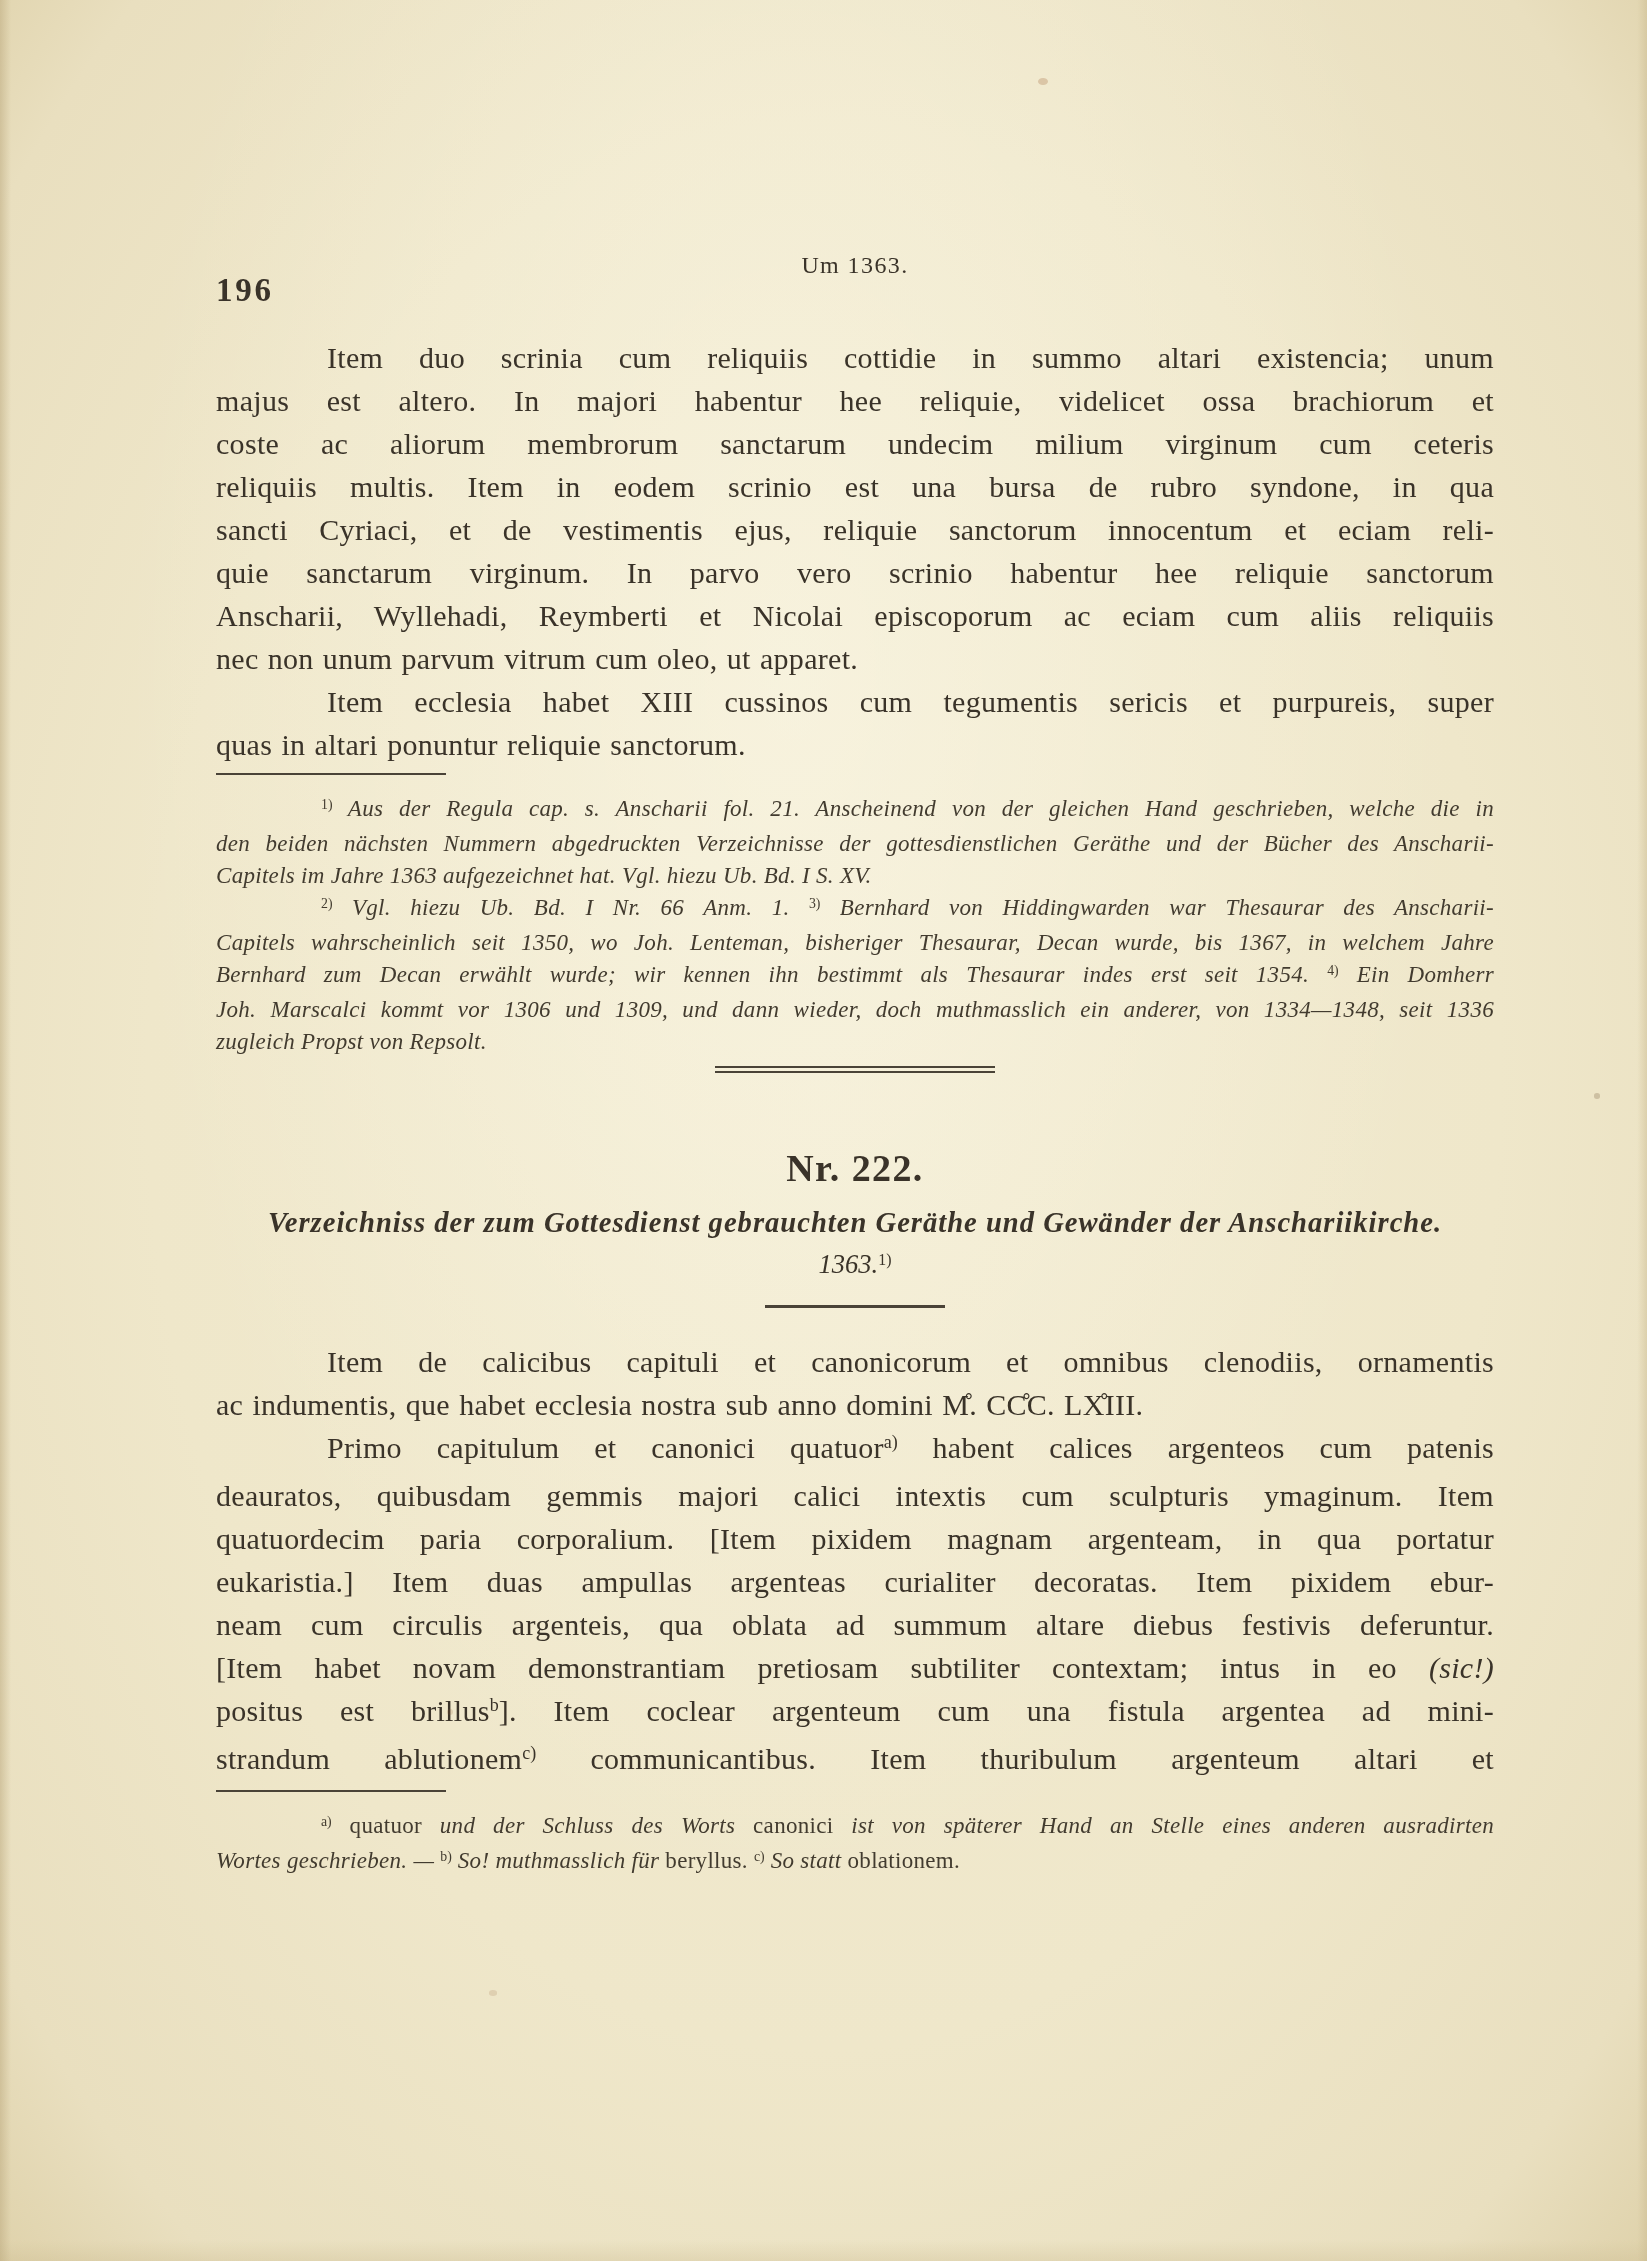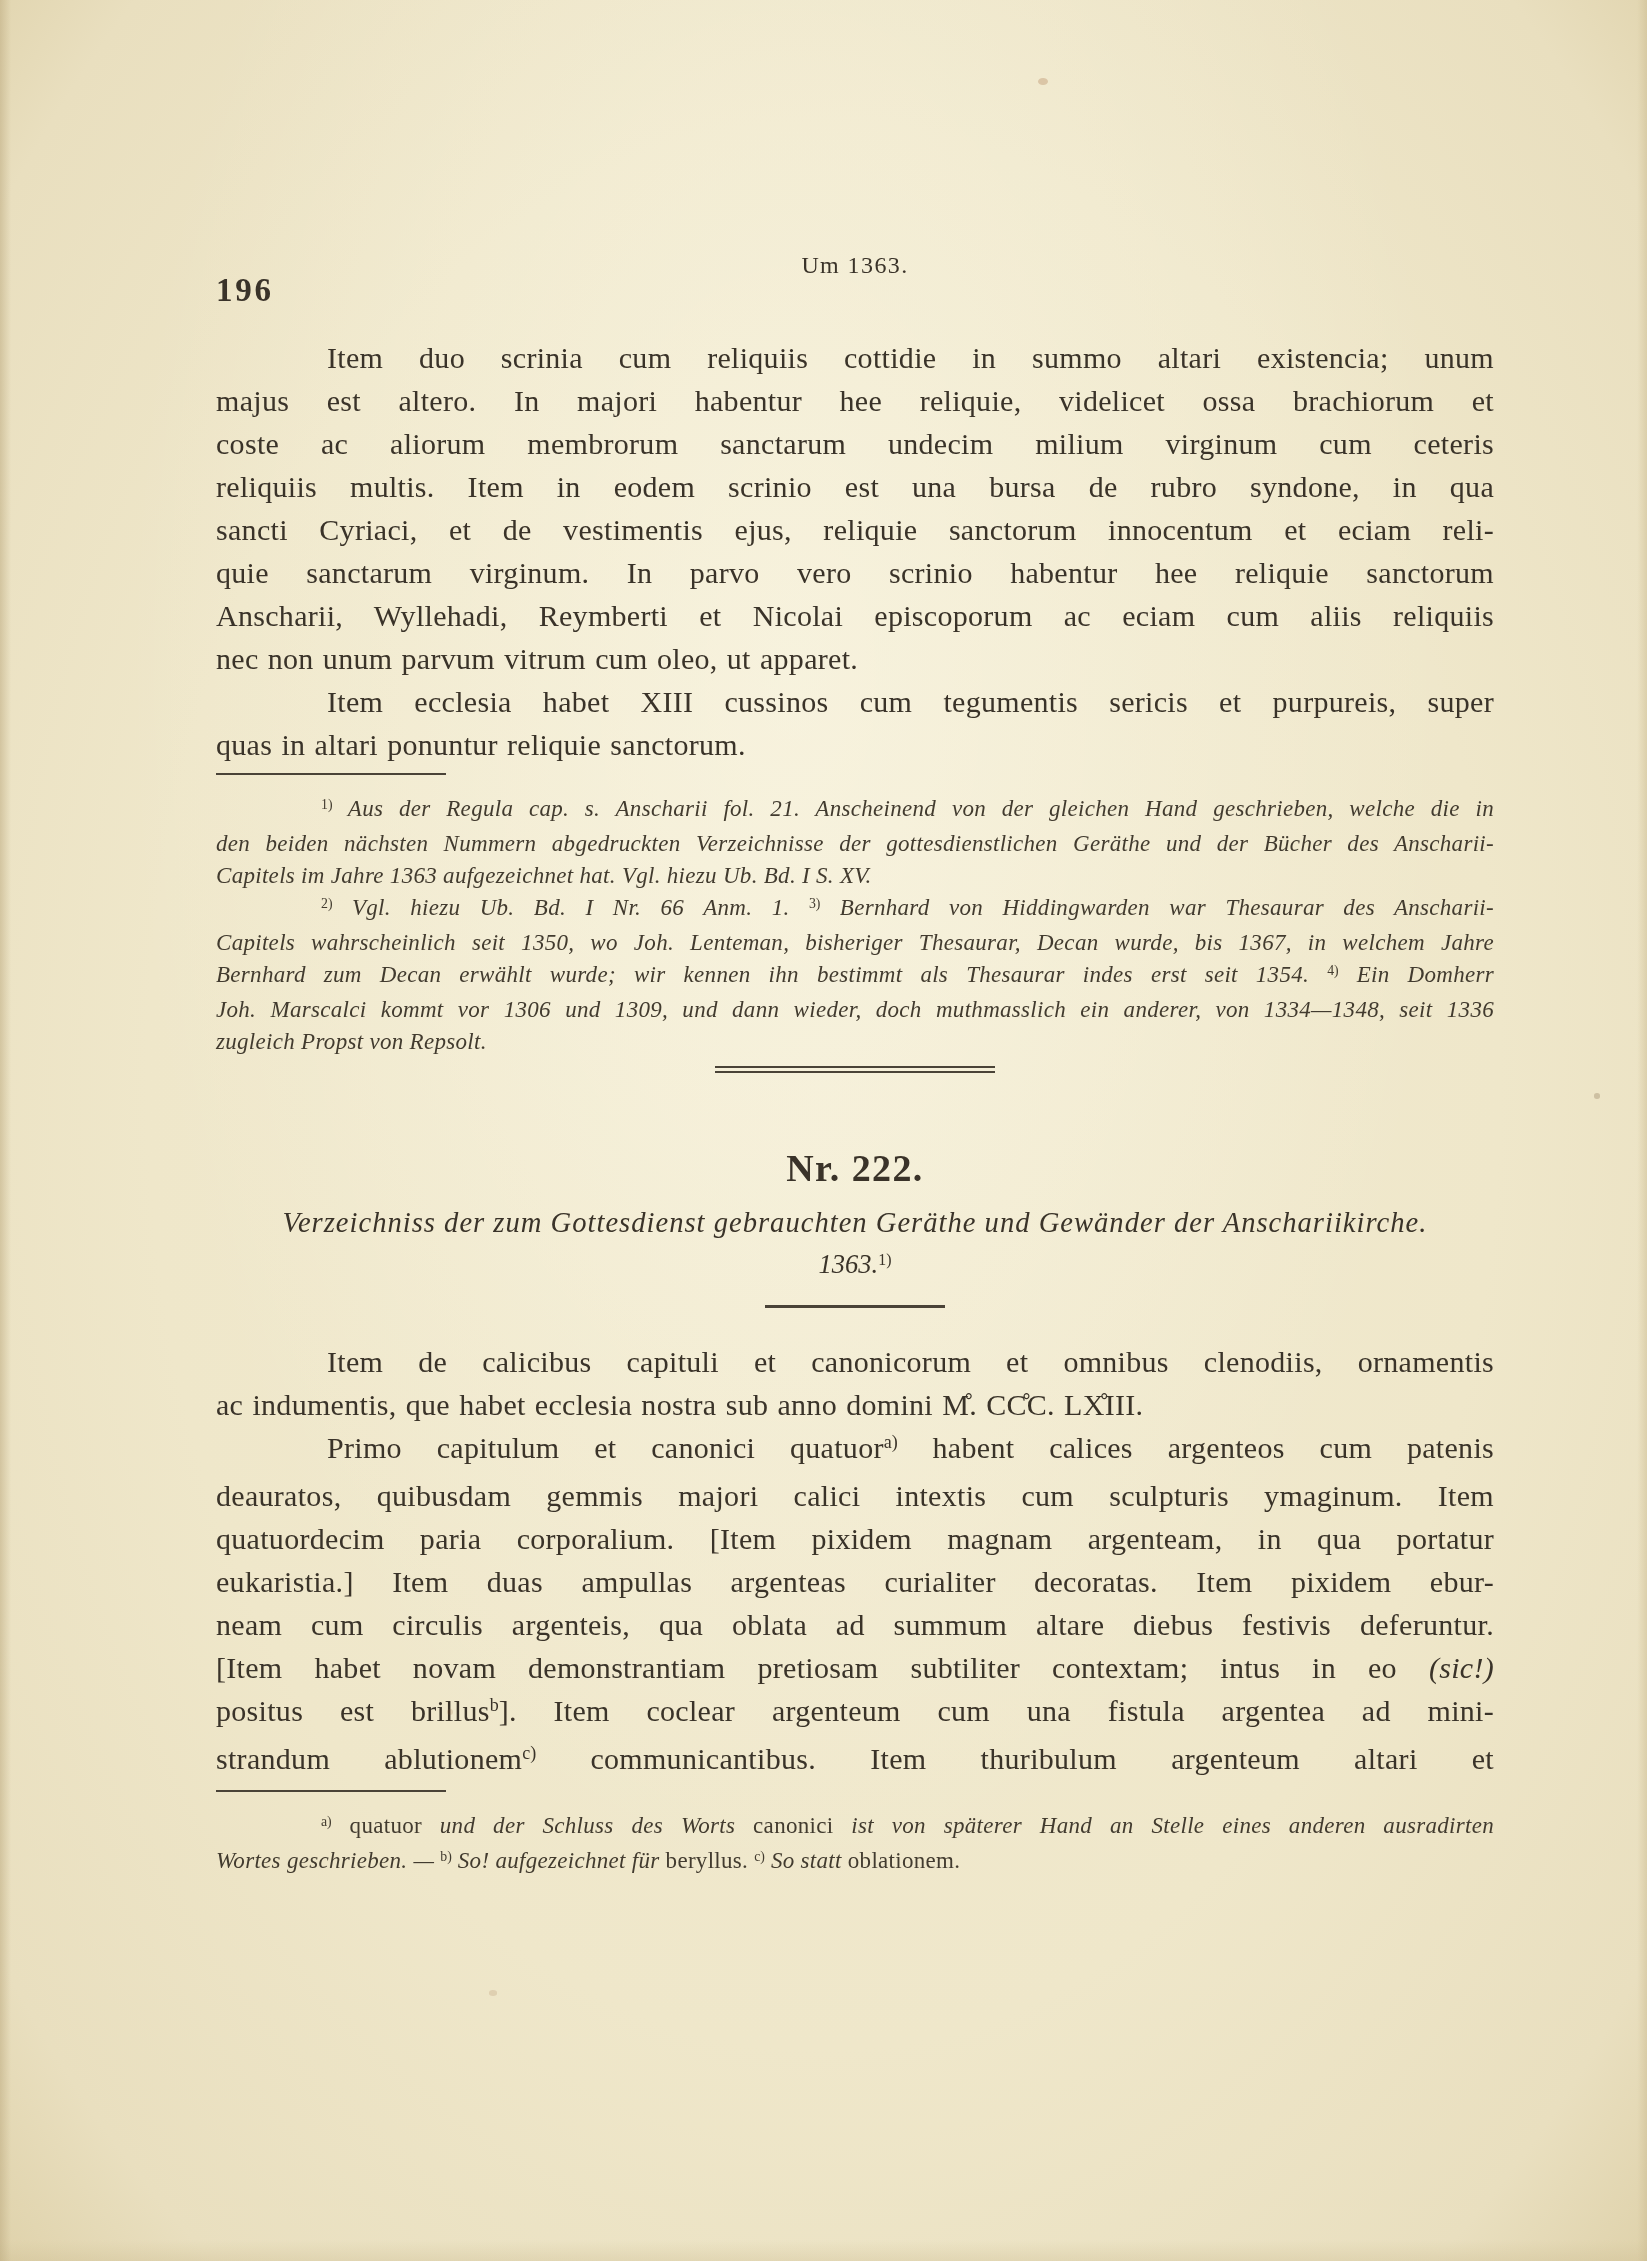--- a/index.html
+++ b/index.html
@@ -56,21 +56,21 @@
   .double-rule { margin-top: 7.7px; width: 280px; margin-left: auto; margin-right: auto; }
   .dr-line { height: 2.1px; background: #4a4337; }
   .dr-line + .dr-line { margin-top: 2.8px; }
 
   .entry-number {
     margin: 74px 0 0 0; text-align: center;
     font-size: 38px; font-weight: bold; letter-spacing: 1.4px; line-height: 42px;
   }
   .entry-title {
     margin: 16.7px 0 0 0; text-align: center;
-    font-size: 28.6px; font-style: italic; font-weight: normal;
+    font-size: 28.6px; font-style: italic; font-weight: bold;
     letter-spacing: 1px; line-height: 36px; white-space: nowrap;
   }
   .entry-date { margin-top: 7px; text-align: center; font-size: 26.5px; font-style: italic; line-height: 32px; }
   .short-rule { margin: 21px auto 0 auto; width: 180px; height: 2.1px; background: #4a4337; }
 
   .para1-222 { margin-top: 32px; }
   .fn-rule-222 { margin-top: 5.6px; }
   .fn-block-222 { margin-top: 18px; }
 </style>
 </head>
@@ -138,19 +138,19 @@
           <div class="line"><span class="s-r">quatuordecim paria corporalium.  [Item pixidem magnam argenteam, in qua portatur</span></div>
           <div class="line"><span class="s-r">eukaristia.]  Item duas ampullas argenteas curialiter decoratas.  Item pixidem ebur-</span></div>
           <div class="line"><span class="s-r">neam cum circulis argenteis, qua oblata ad summum altare diebus festivis deferuntur.</span></div>
           <div class="line"><span class="s-r">[Item habet novam demonstrantiam pretiosam subtiliter contextam; intus in eo </span><span class="s-i">(sic!)</span></div>
           <div class="line"><span class="s-r">positus est brillus</span><span class="s-sup">b</span><span class="s-r">].  Item coclear argenteum cum una fistula argentea ad mini-</span></div>
           <div class="line"><span class="s-r">strandum ablutionem</span><span class="s-sup">c)</span><span class="s-r"> communicantibus.  Item thuribulum argenteum altari et</span></div>
         </div>
       <div class="fn-rule fn-rule-222"></div>
       <div class="para fn-para fn-block-222">
           <div class="line indent"><span class="s-sup">a)</span><span class="s-r"> quatuor </span><span class="s-i">und der Schluss des Worts </span><span class="s-r">canonici </span><span class="s-i">ist von späterer Hand an Stelle eines anderen ausradirten</span></div>
-          <div class="line end"><span class="s-i">Wortes geschrieben. — </span><span class="s-sup">b)</span><span class="s-i"> So! aufgezeichnet für </span><span class="s-r">beryllus.  </span><span class="s-sup">c)</span><span class="s-i"> So statt </span><span class="s-r">oblationem.</span></div>
+          <div class="line end"><span class="s-i">Wortes geschrieben. — </span><span class="s-sup">b)</span><span class="s-i"> So! muthmasslich für </span><span class="s-r">beryllus.  </span><span class="s-sup">c)</span><span class="s-i"> So statt </span><span class="s-r">oblationem.</span></div>
         </div>
     </section>
 
   </main>
 </div>
 
 
 </body></html>

